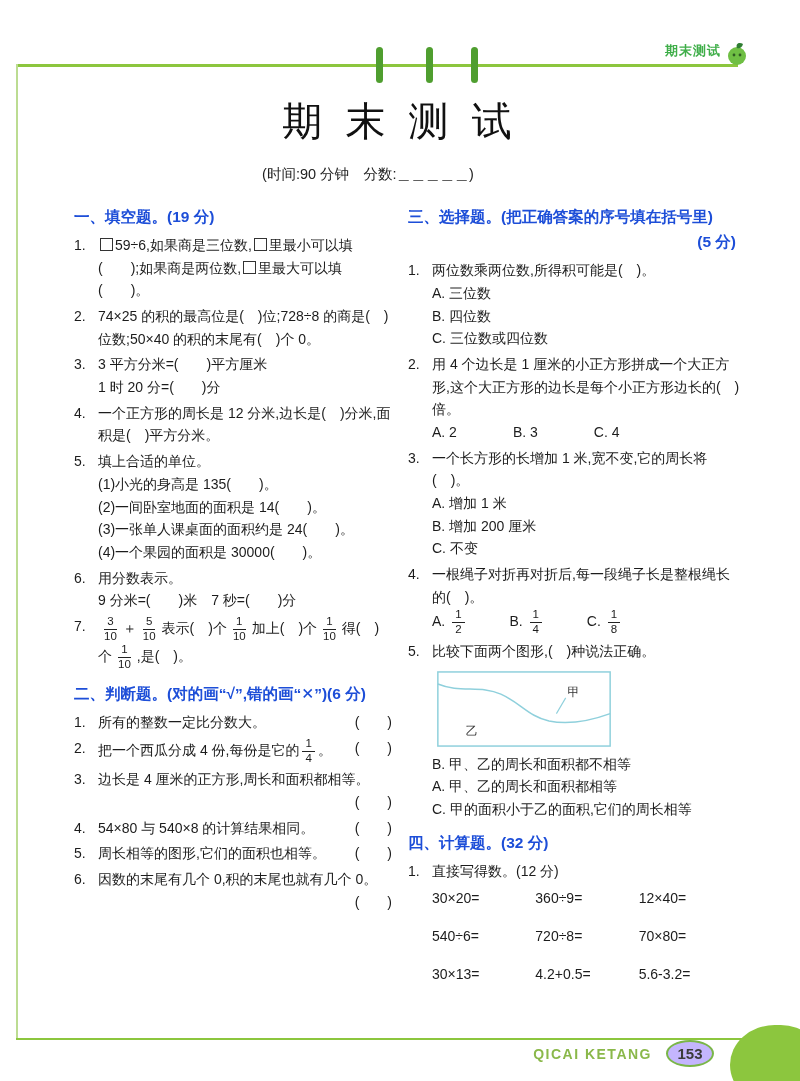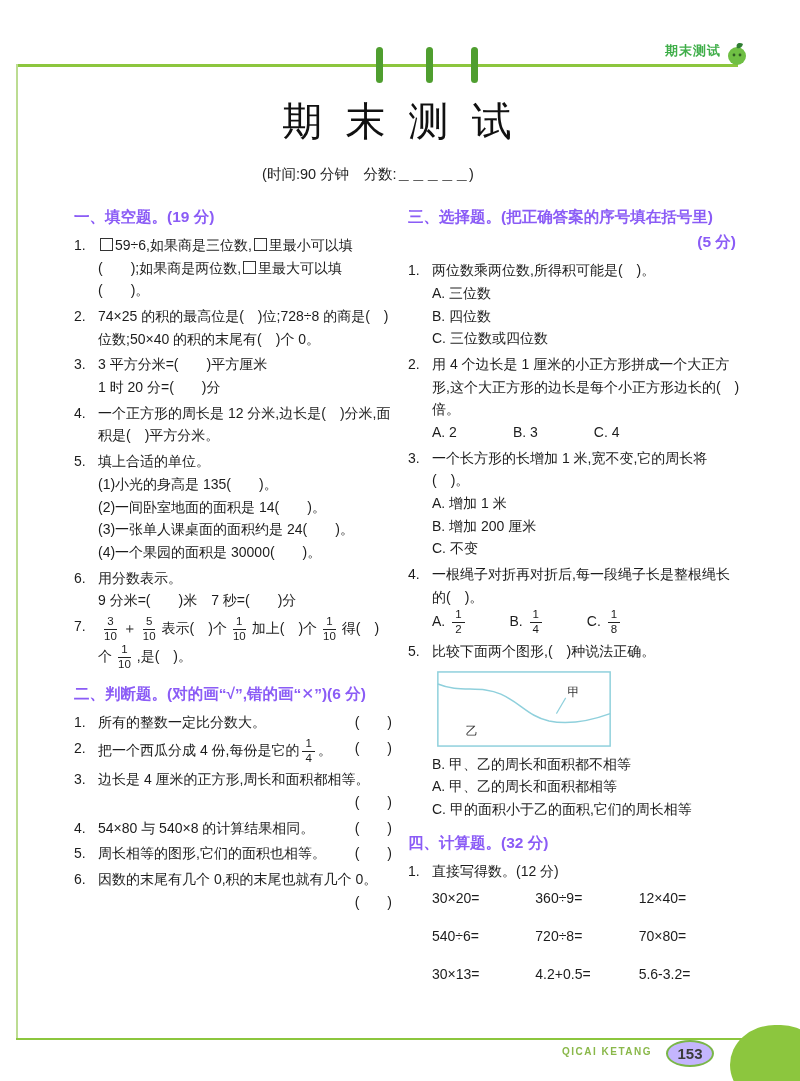--- a/index.html
+++ b/index.html
@@ -15,34 +15,34 @@
   
   .top-rule { position:absolute; top:64px; left:16px; width:722px; height:3px; background:#8cc63e; }
   .left-rule { position:absolute; top:64px; left:16px; width:2px; height:974px; background:#bcdc92; }
   .bottom-rule { position:absolute; top:1038px; left:16px; width:744px; height:2px; background:#8cc63e; }
   .binder-bar { position:absolute; top:47px; width:7px; height:36px; border-radius:4px; background:#4f9e2f; }
   .bb1 { left:376px; } .bb2 { left:426px; } .bb3 { left:471px; }
 
   .corner { position:absolute; top:42px; right:52px; display:flex; gap:5px; }
   .corner-label { color:#3fae49; font-size:13px; font-weight:bold; letter-spacing:1px; }
 
-  .footer-brand { position:absolute; top:1046px; right:148px; font-size:10px; color:#8ab84a; letter-spacing:1.5px; font-weight:bold; }
+  .footer-brand { position:absolute; top:1046px; right:148px; font-size:14px; color:#8ab84a; letter-spacing:1.5px; font-weight:bold; }
   .page-badge { position:absolute; top:1040px; right:86px; width:48px; height:27px; background:#c4b5fd; border:2px solid #7ab648; border-radius:50%; display:flex; align-items:center; justify-content:center; font-size:15px; font-weight:bold; color:#3a3a3a; }
   .corner-blob { position:absolute; right:-22px; bottom:-26px; width:92px; height:82px; background:#8cc63e; border-radius:52% 48% 45% 55%; }
 
   
   .title { padding-top:94px; text-align:center; font-size:40px; font-weight:400; letter-spacing:6px; color:#111; }
   .meta { margin-top:16px; text-align:center; padding-right:64px; font-size:14.5px; color:#222; }
 
   
   .columns { display:flex; margin-top:20px; padding-left:74px; padding-right:58px; gap:16px; font-size:14px; line-height:1.62; }
   .col-left { flex:0 0 318px; }
   .col-right { flex:1; min-width:0; }
 
-  .sec-title { font-size:15.5px; font-weight:bold; color:#8b5cf6; margin:9px 0 5px; }
+  .sec-title { font-size:15.5px; font-weight:bold; color:#1d4ed8; margin:9px 0 5px; }
   .sec-title:first-child { margin-top:0; }
   .sec-title .right { text-align:right; padding-right:6px; }
 
   .item { display:flex; margin-bottom:3px; }
   .item .num { flex:0 0 24px; }
   .item .body { flex:1; min-width:0; }
   .sub { margin-left:0; }
 
   .blank-box { display:inline-block; width:13px; height:13px; border:1.2px solid #333; vertical-align:-1px; margin:0 2px; background:#fff; }
 

